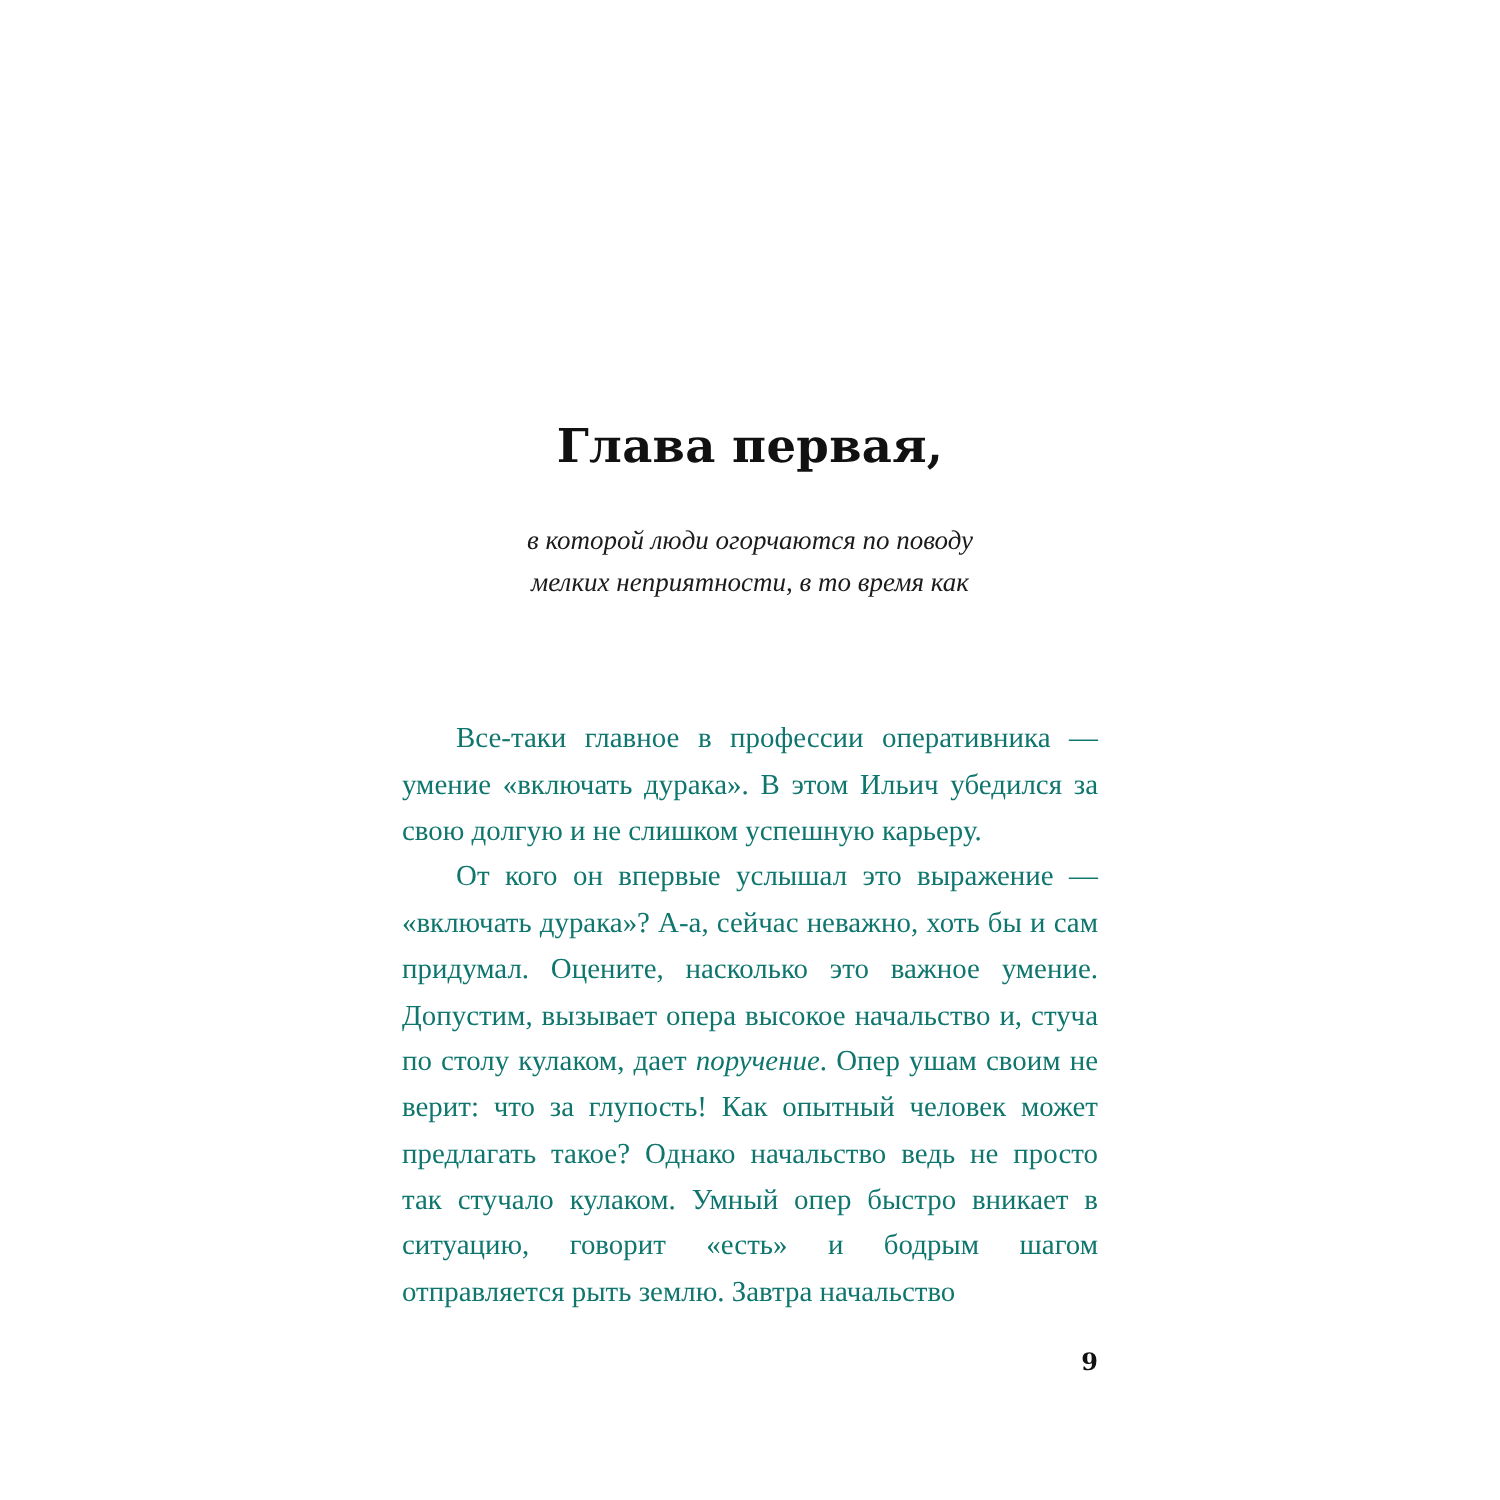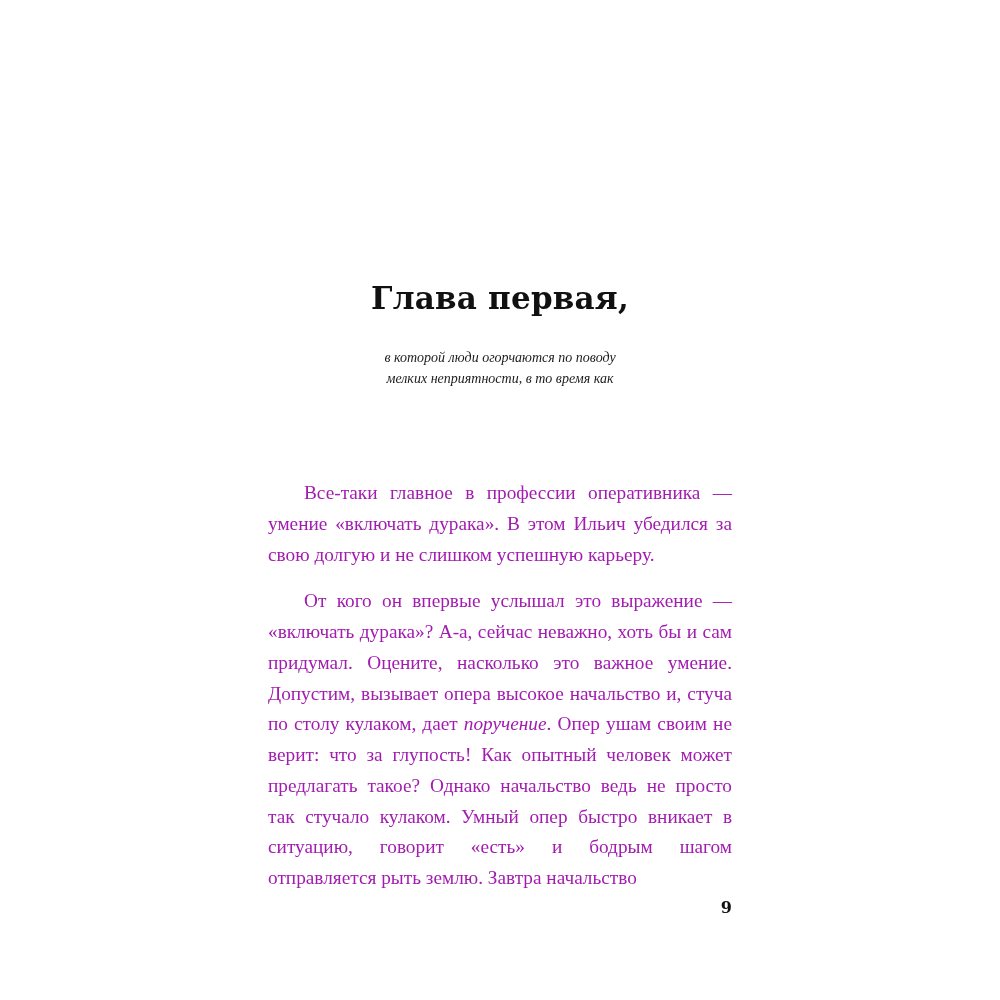--- a/index.html
+++ b/index.html
@@ -32,47 +32,47 @@
     font-size: 31px;
     line-height: 1.2;
     text-align: center;
     letter-spacing: 0.2px;
     color: #111111;
     margin: 0 0 30px 0;
   }
   .chapter-subtitle {
     font-family: "Liberation Serif", serif;
     font-style: italic;
-    font-size: 14px;
+    font-size: 18px;
     line-height: 1.52;
     text-align: center;
     color: #1b1b1b;
     margin: 0;
   }
   .chapter-subtitle .line {
     display: block;
   }
   .body-text {
     position: absolute;
     left: 268px;
     top: 478px;
     width: 464px;
     font-family: "Liberation Serif", serif;
     font-size: 19.3px;
     line-height: 1.595;
-    color: #a21caf;
+    color: #0f766e;
     text-align: justify;
   }
   .body-text p {
     margin: 0;
     text-indent: 36px;
     hyphens: manual;
   }
   .body-text p + p {
-    margin-top: 16px;
+    margin-top: 0;
   }
   .body-text em {
     font-style: italic;
   }
   .page-number {
     position: absolute;
     left: 268px;
     top: 898px;
     width: 464px;
     text-align: right;

